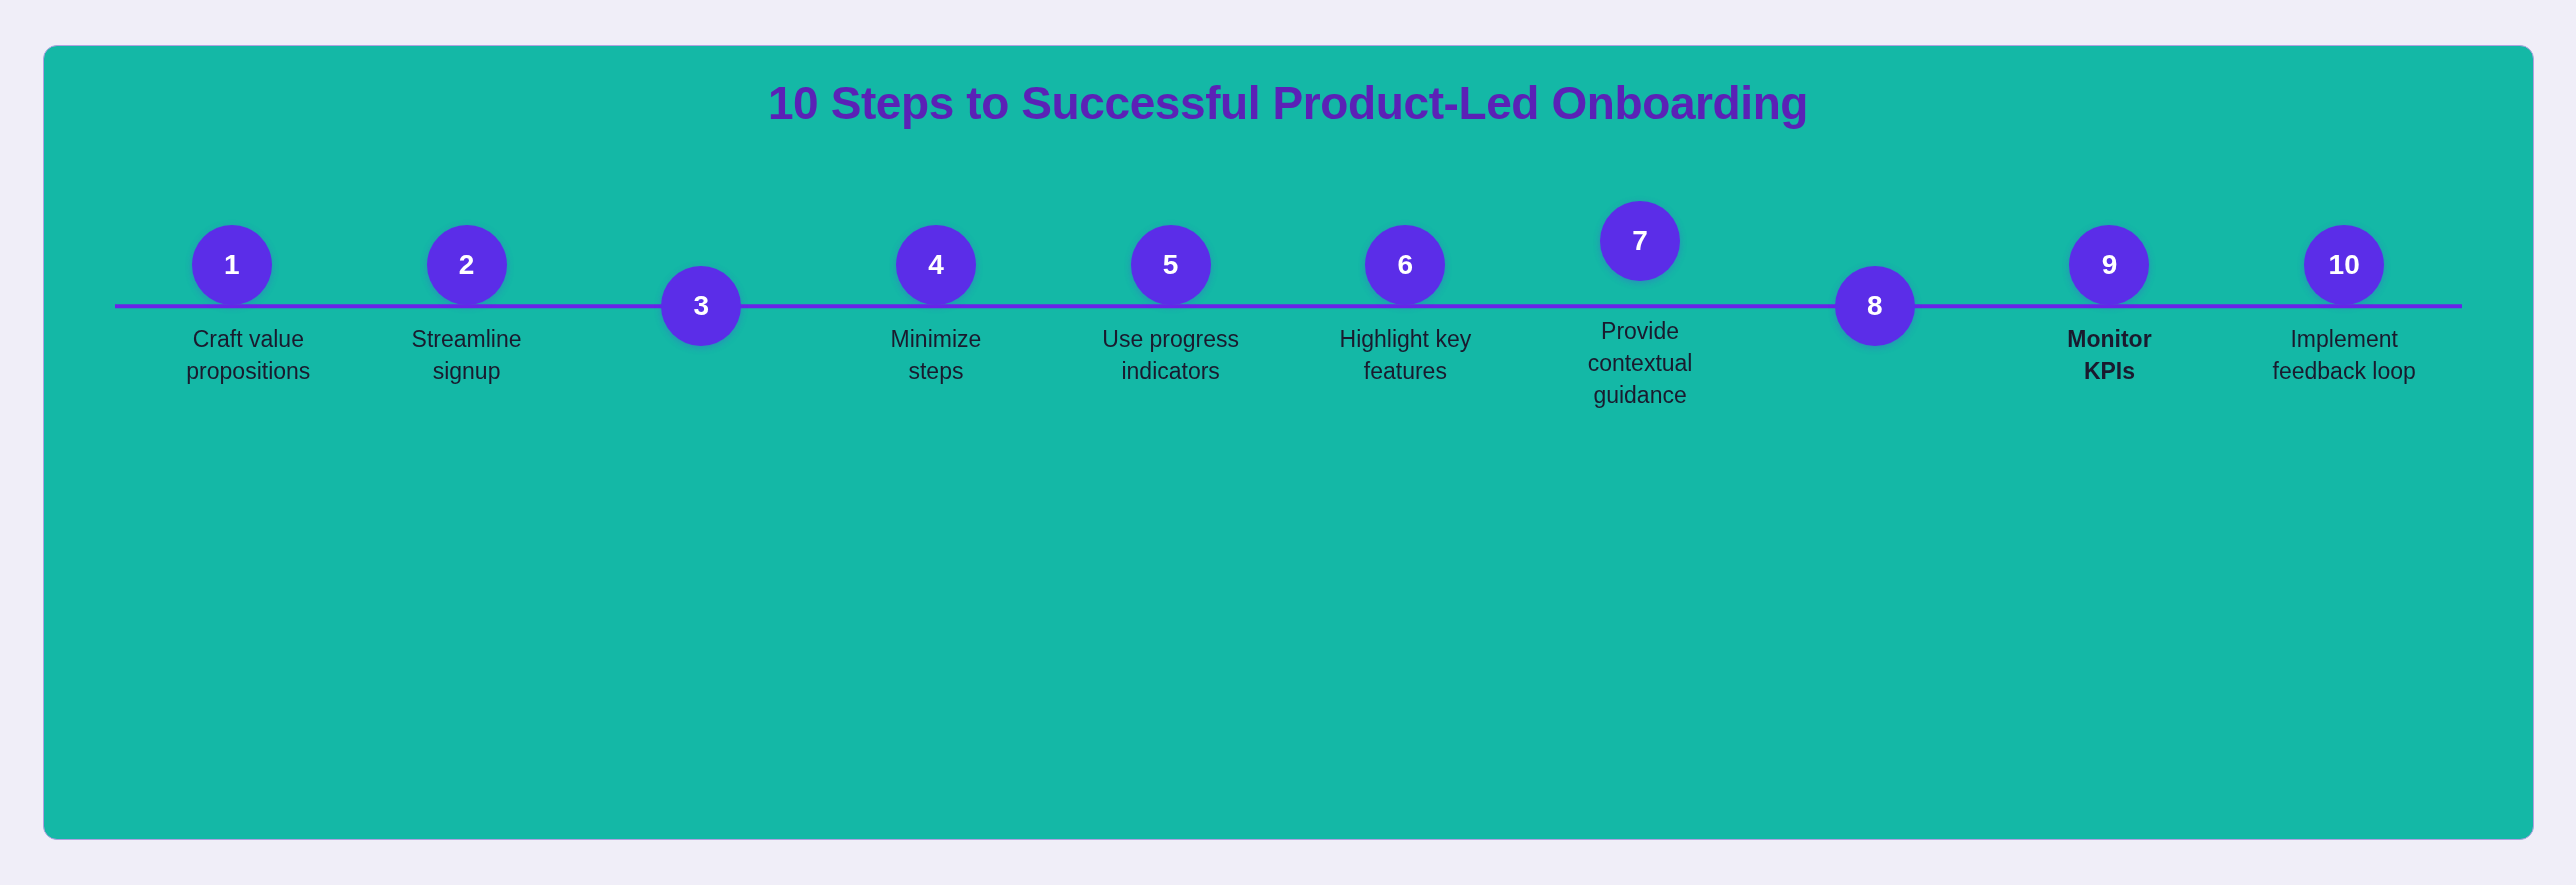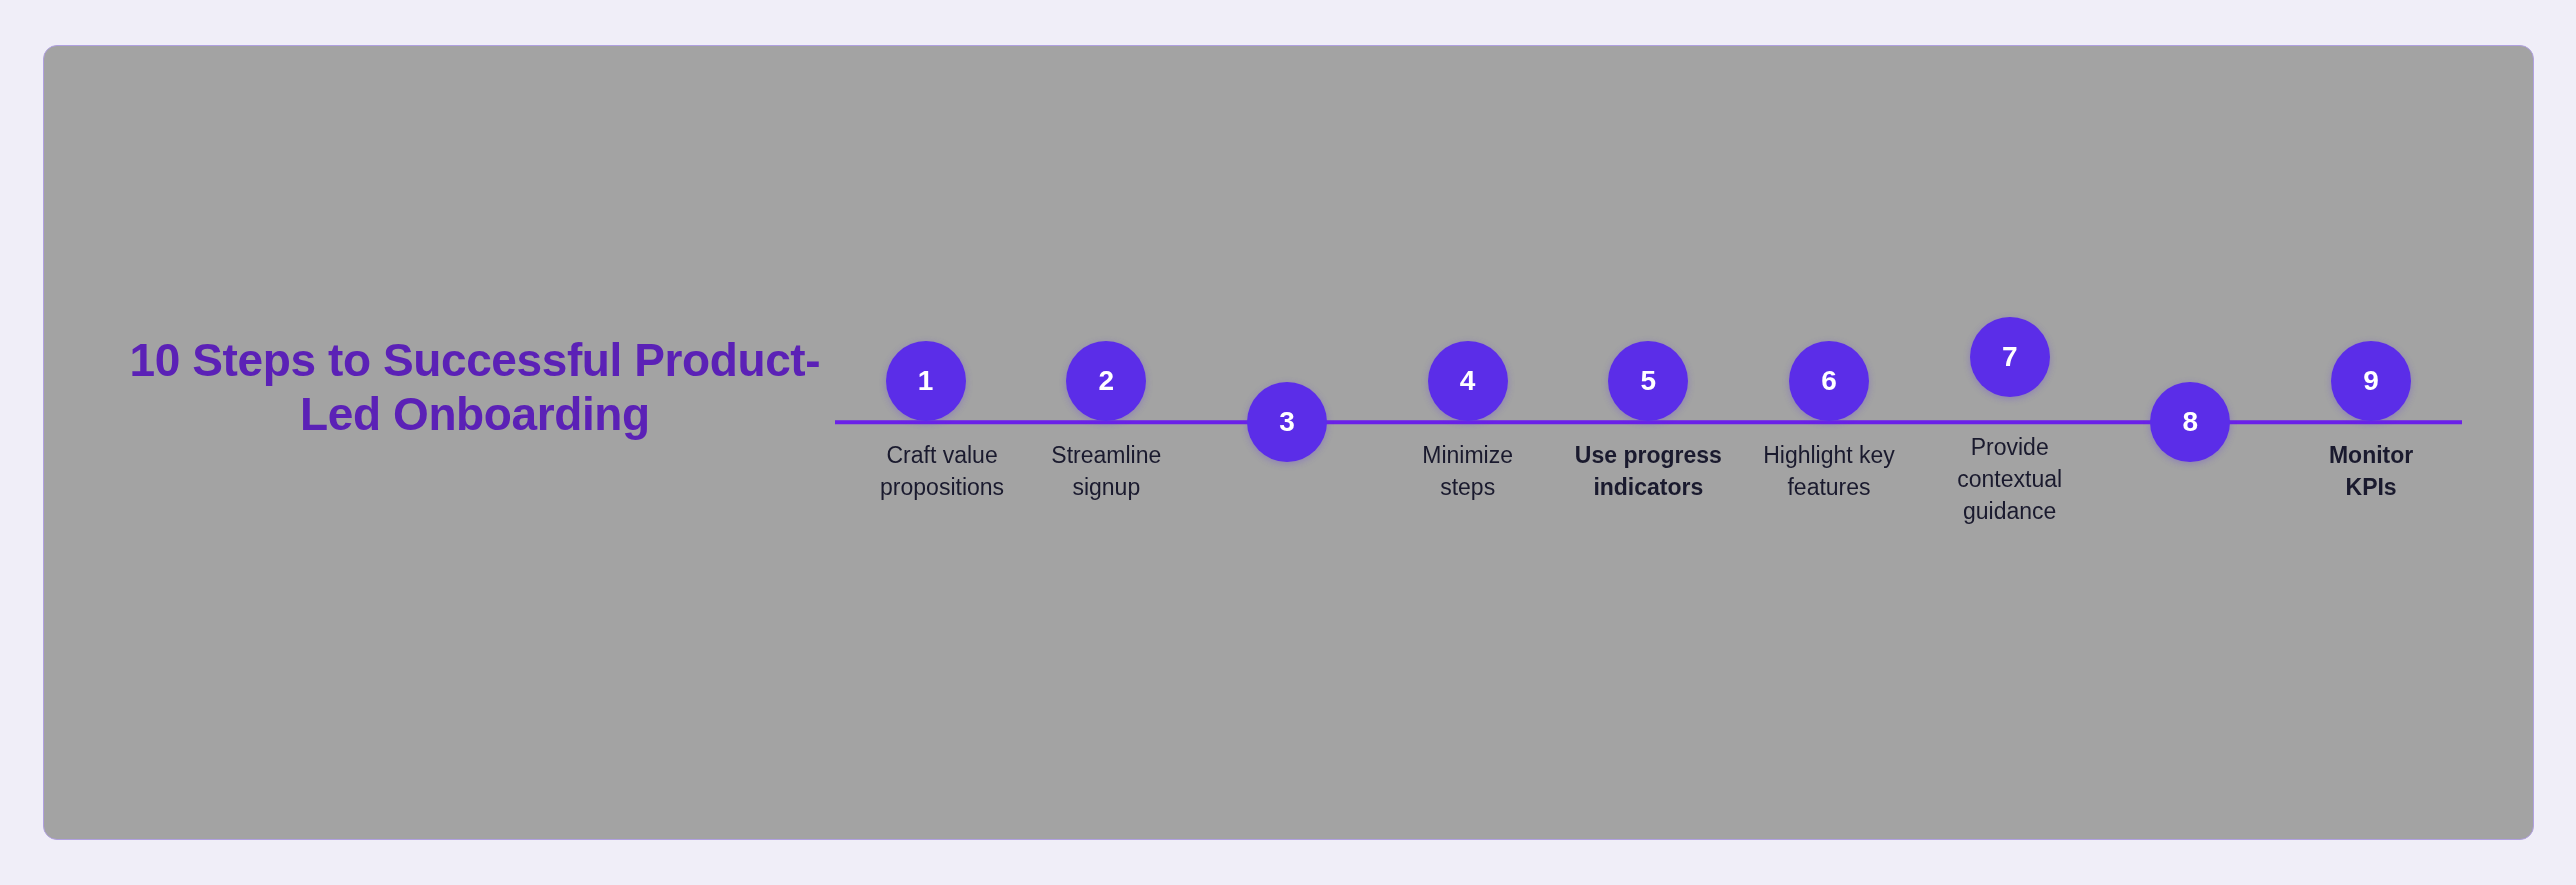--- a/index.html
+++ b/index.html
@@ -11,27 +11,28 @@
     body {
       background: #f0eef8;
       display: flex;
       align-items: center;
       justify-content: center;
       min-height: 100vh;
       font-family: Arial, sans-serif;
     }
 
     .card {
-      background: #a3a3a3;
+      background: #14b8a6;
       border: 1.8px solid #b0a0e0;
       border-radius: 14px;
       width: 2491px;
       min-height: 795px;
       padding: 30px 71px 71px 71px;
       display: flex;
+      flex-direction: column;
       align-items: center;
     }
 
     .title {
       font-size: 46px;
       font-weight: 800;
       color: #5b21b6;
       margin-bottom: 71px;
       text-align: center;
       letter-spacing: -0.4px;
@@ -119,37 +120,42 @@
         <div class="step-wrapper">
           <div class="step-circle">3</div>
         </div>
         <div class="step-wrapper">
           <div class="step-circle">4</div>
           <div class="step-label" style="white-space: pre-line;">Minimize
 steps</div>
         </div>
         <div class="step-wrapper">
           <div class="step-circle">5</div>
-          <div class="step-label" style="white-space: pre-line; font-weight: bold;">Use progress
+          <div class="step-label" style="white-space: pre-line;">Use progress
 indicators</div>
         </div>
         <div class="step-wrapper">
           <div class="step-circle">6</div>
           <div class="step-label" style="white-space: pre-line;">Highlight key
 features</div>
         </div>
         <div class="step-wrapper">
           <div class="step-circle">7</div>
           <div class="step-label" style="white-space: pre-line; margin-top: 34px;">Provide contextual
 guidance</div>
         </div>
         <div class="step-wrapper">
           <div class="step-circle">8</div>
         </div>
         <div class="step-wrapper">
           <div class="step-circle">9</div>
           <div class="step-label" style="white-space: pre-line; font-weight: bold;">Monitor
 KPIs</div>
         </div>
+        <div class="step-wrapper">
+          <div class="step-circle">10</div>
+          <div class="step-label" style="white-space: pre-line;">Implement
+feedback loop</div>
+        </div>
       </div>
   </div>
 </div>
 
 
 </body></html>

